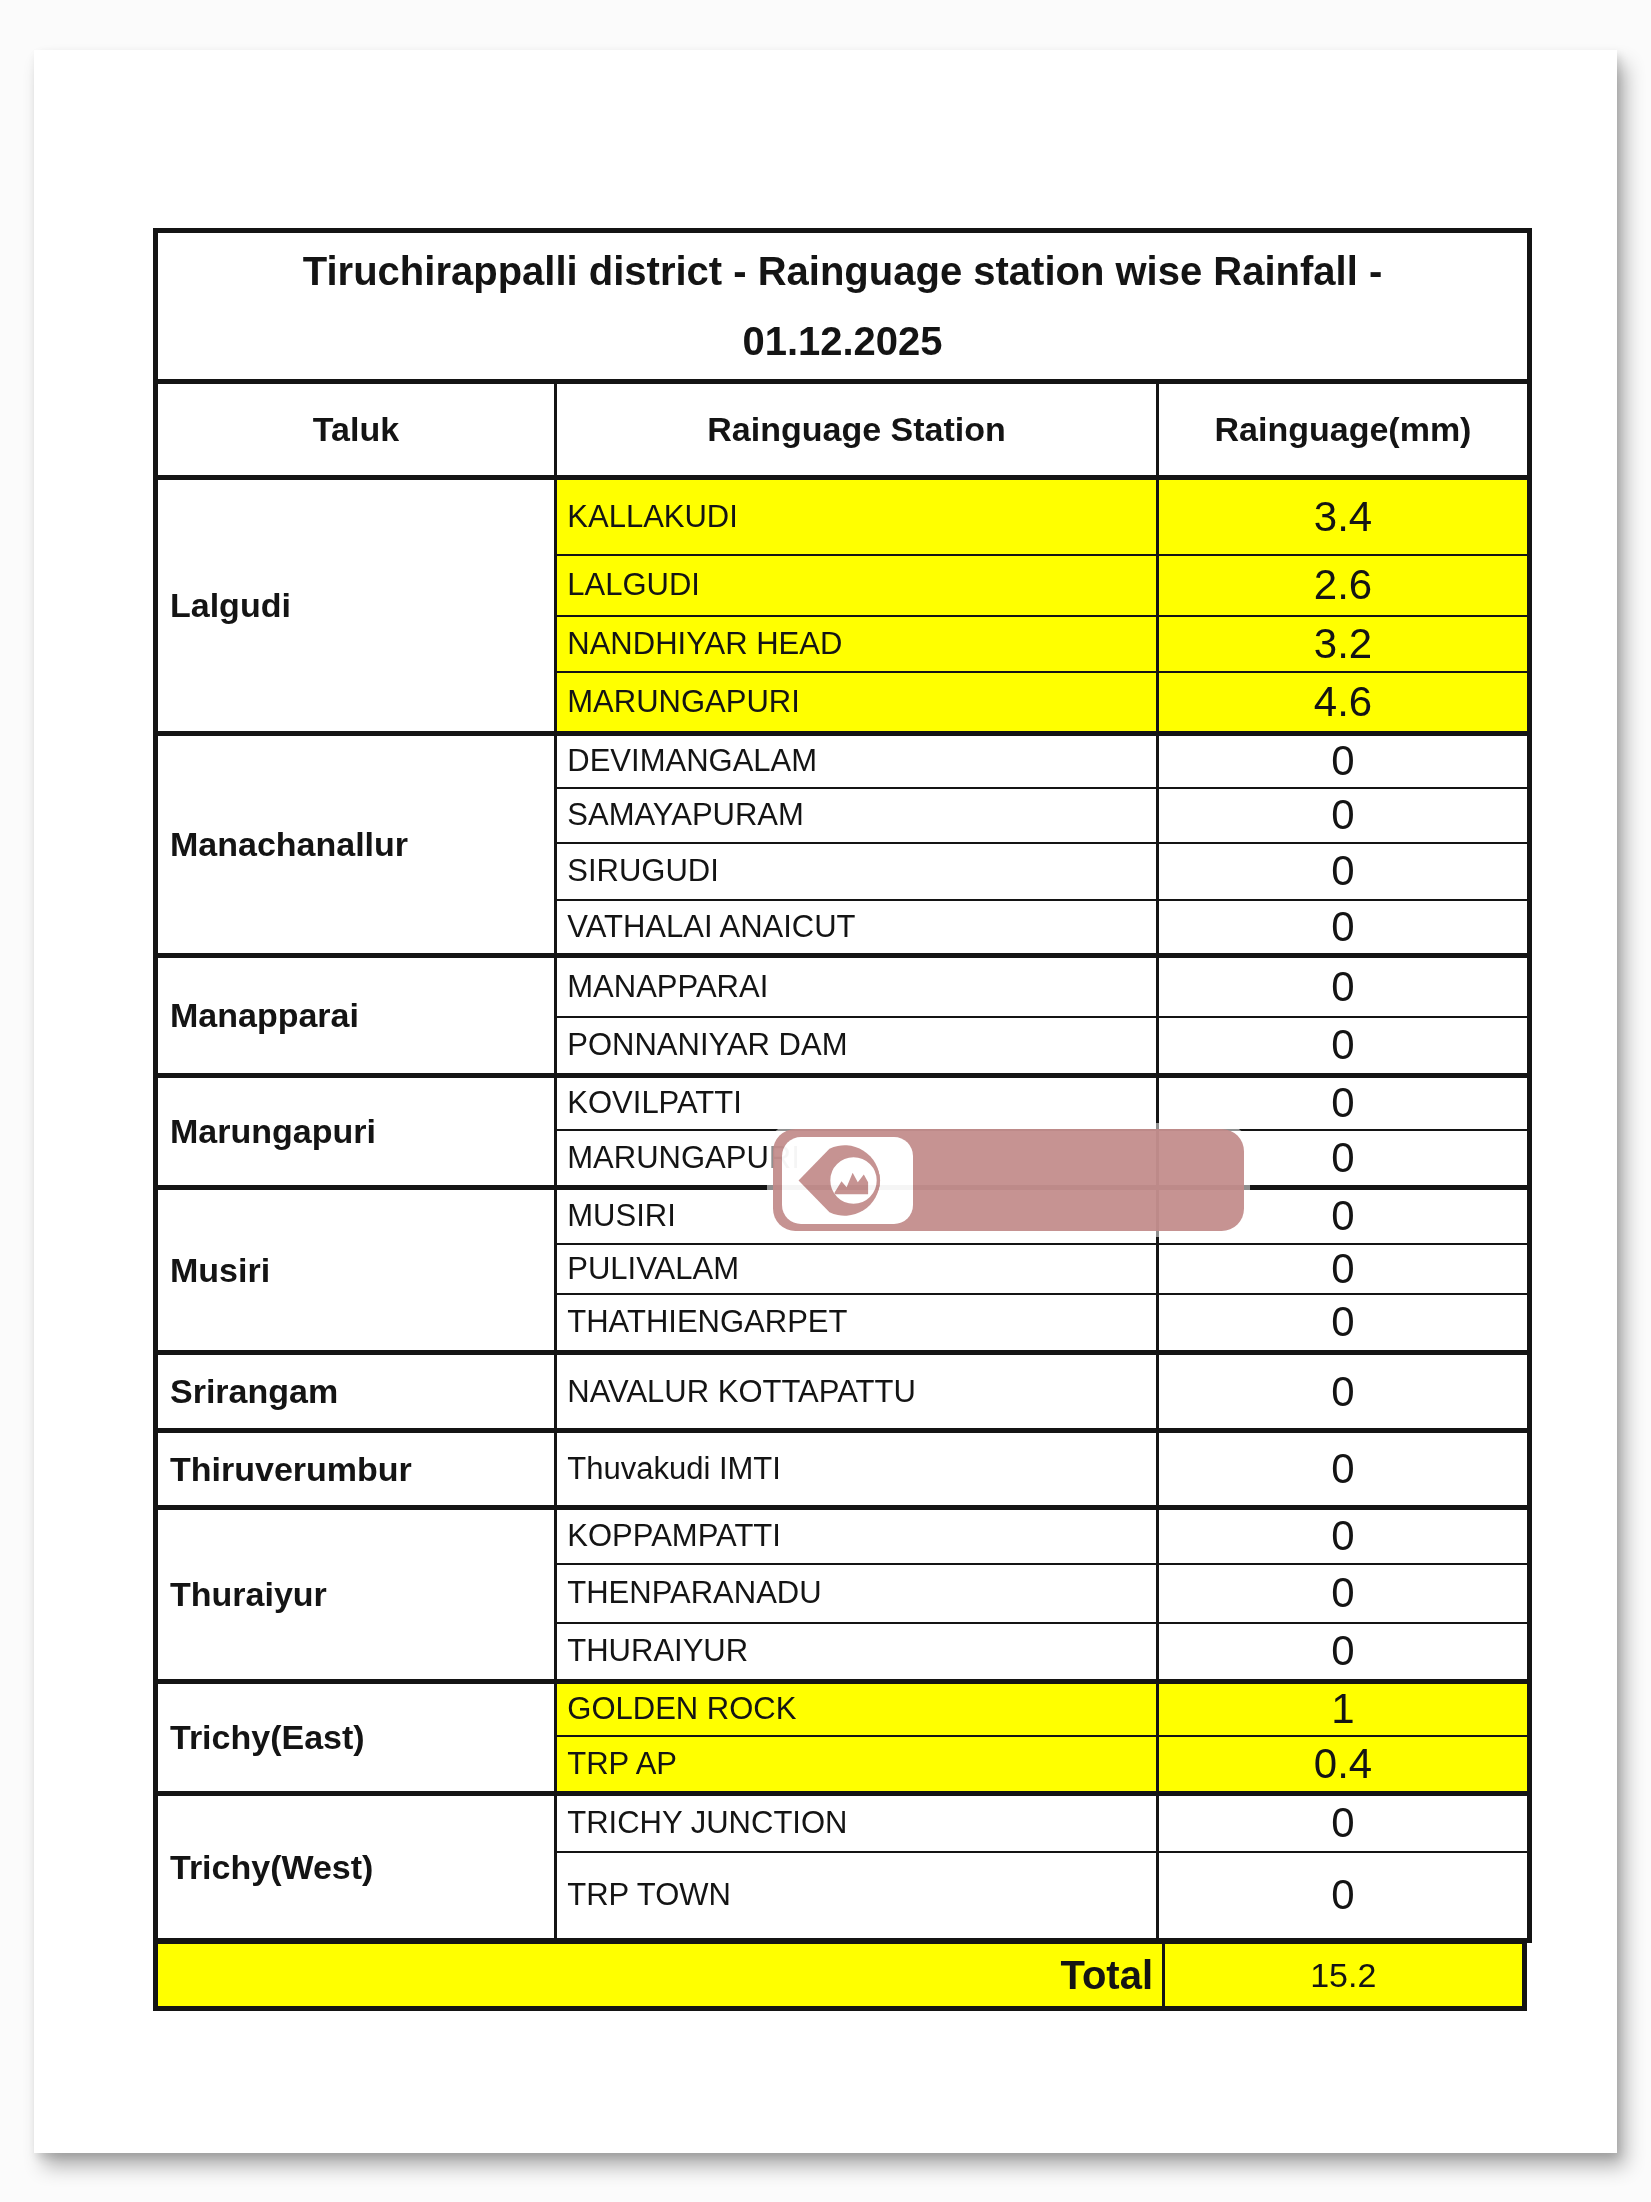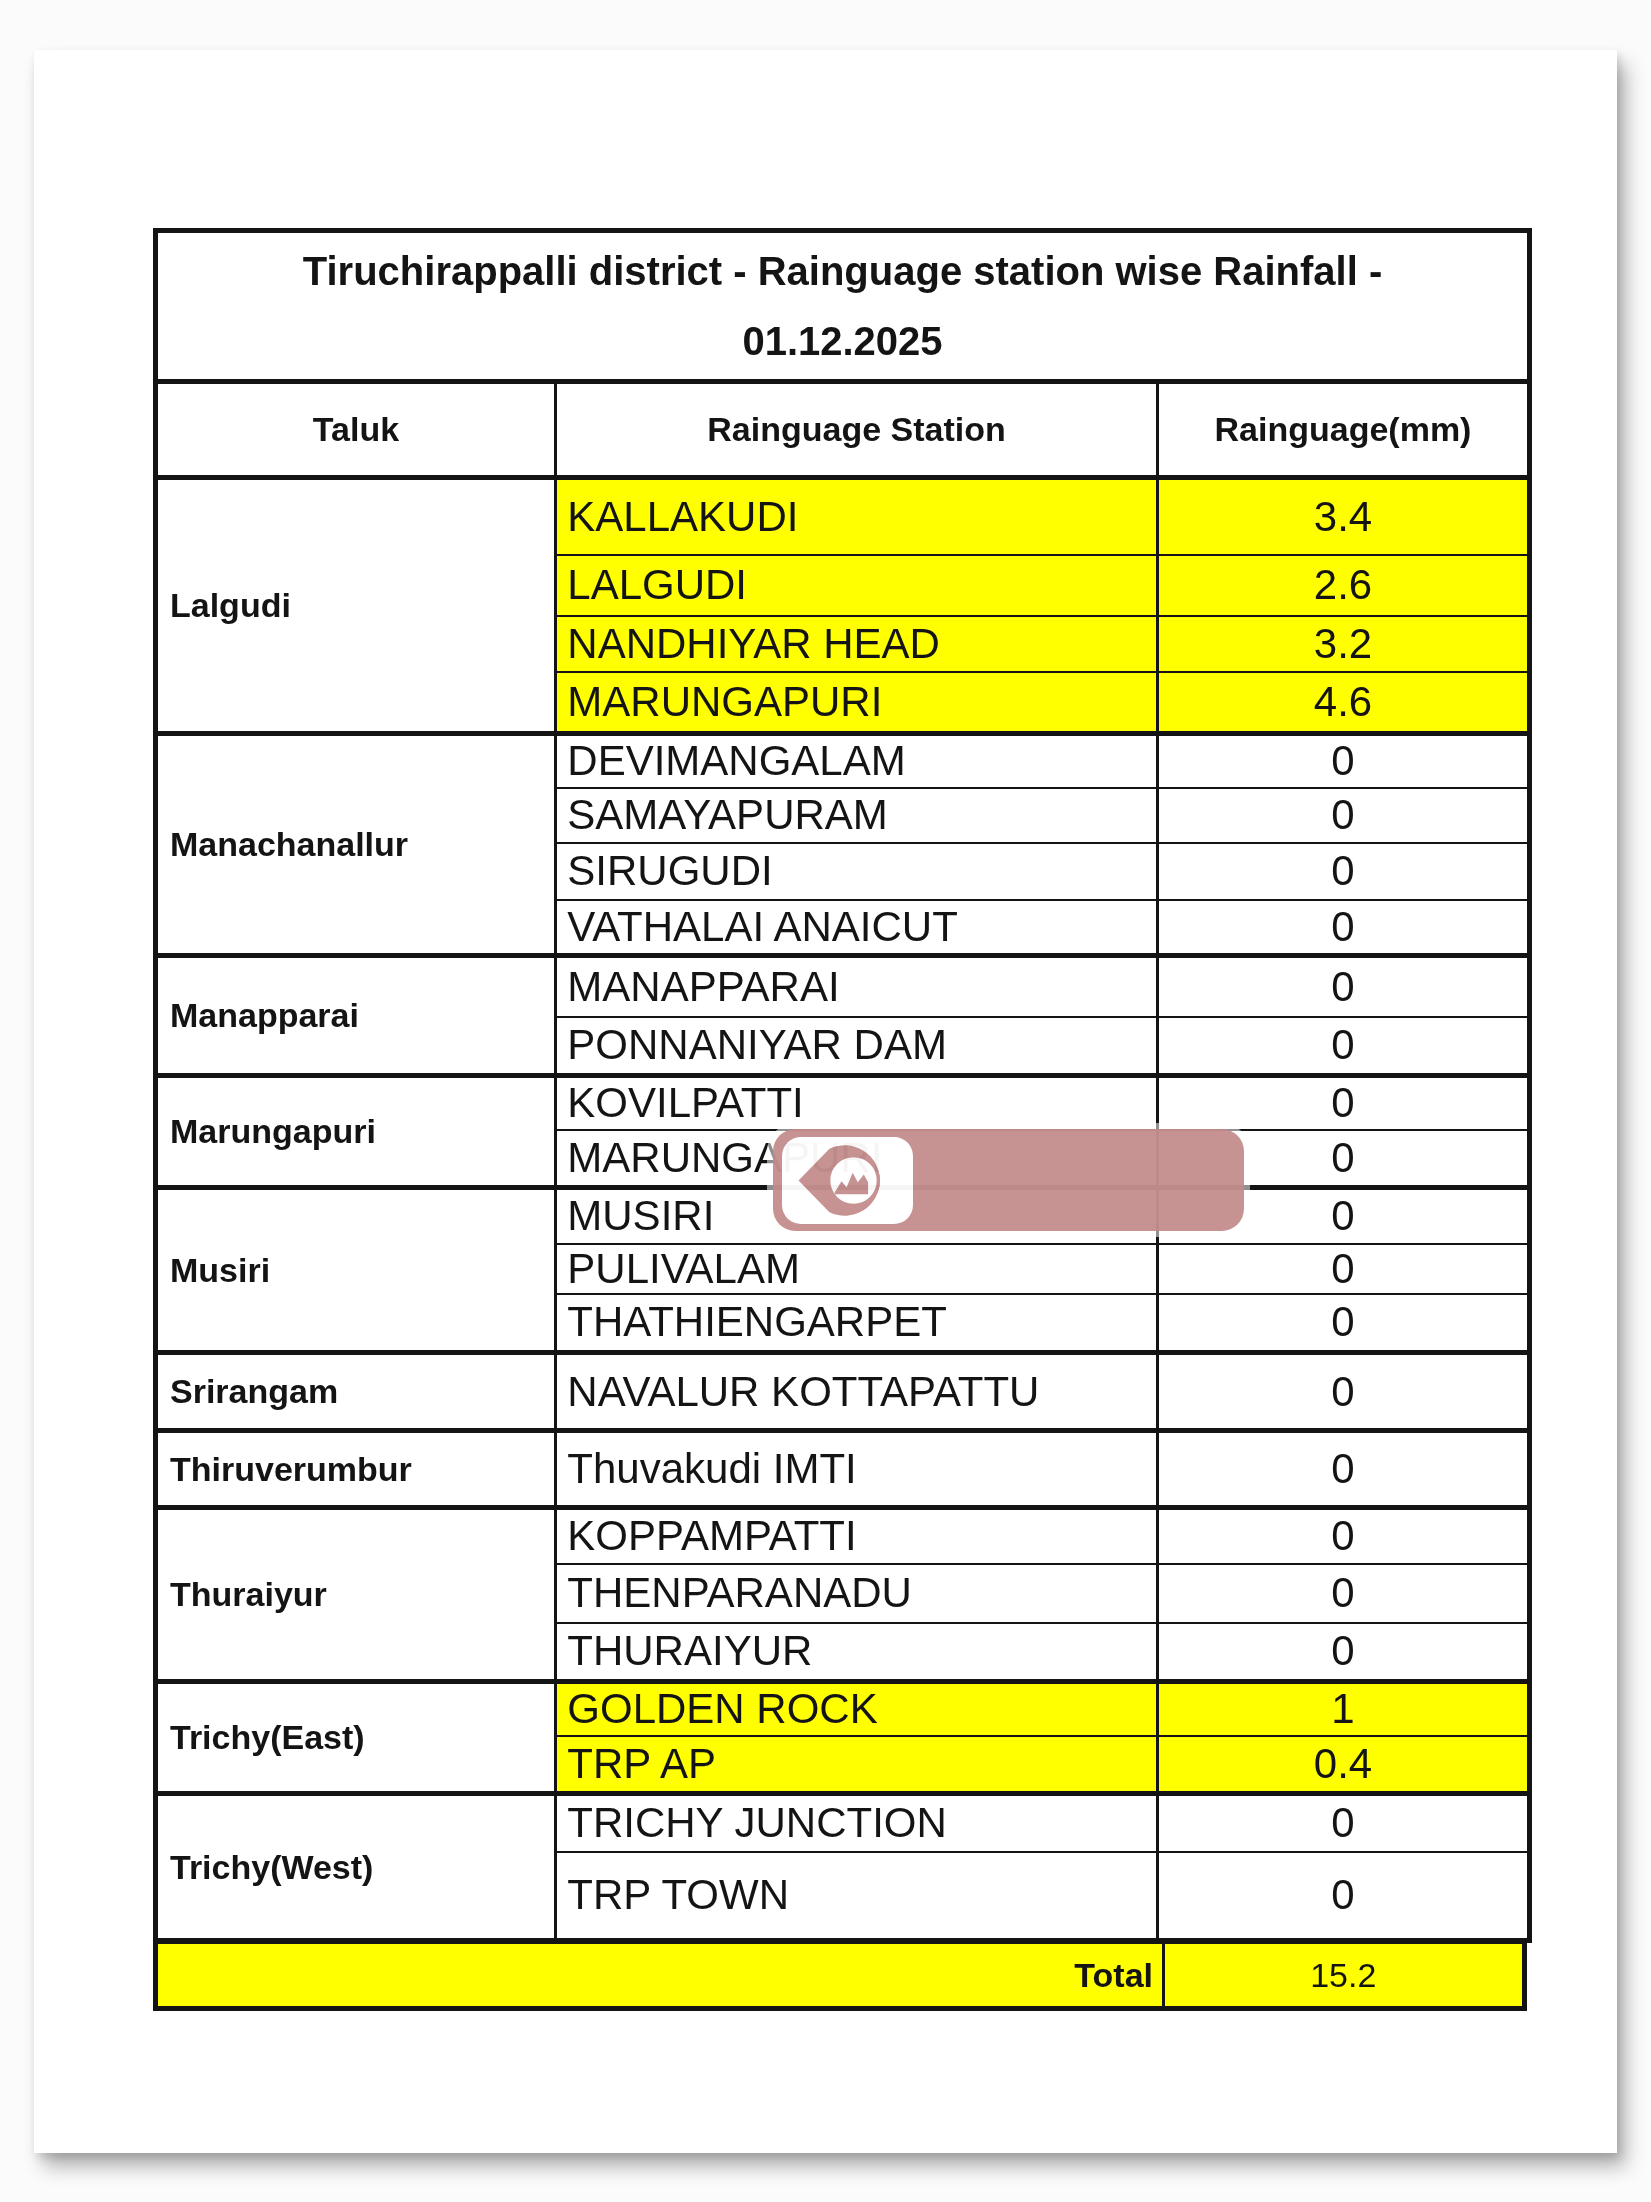--- a/index.html
+++ b/index.html
@@ -43,21 +43,21 @@
   }
   th.c2, td.station { border-left:3.4px solid #141414; }
   th.c3, td.value   { border-left:3.4px solid #141414; }
   td.taluk {
     font-weight:bold;
     font-size:34px;
     text-align:left;
     padding-left:12px;
   }
   td.station {
-    font-size:42px;
+    font-size:31px;
     text-align:left;
     padding-left:10.3px;
   }
   td.value {
     font-size:42px;
     text-align:center;
   }
   tr.data-row td { border-top:2.6px solid #141414; }
   tr.group-first td { border-top:5.2px solid #141414; }
   td.hl { background:#ffff00; }
@@ -68,21 +68,21 @@
     background:#ffff00;
     box-sizing:border-box;
   }
   .summary-row { display:flex; align-items:stretch; }
   .summary-row.total-row { height:62px; }
   .summary-row.avg-row   { height:86px; border-top:4.3px solid #141414; }
   .summary-label {
     width:995px;
     border-right:3.4px solid #141414;
     display:flex; align-items:center; justify-content:flex-end;
-    font-weight:bold; font-size:34px;
+    font-weight:bold; font-size:40px;
     padding-right:8.6px;
   }
   .summary-value {
     flex:1;
     display:flex; align-items:center; justify-content:center;
     font-size:34px;
   }
   .watermark {
     position:absolute; left:773px; top:1129px;
     width:471px; height:102px;

